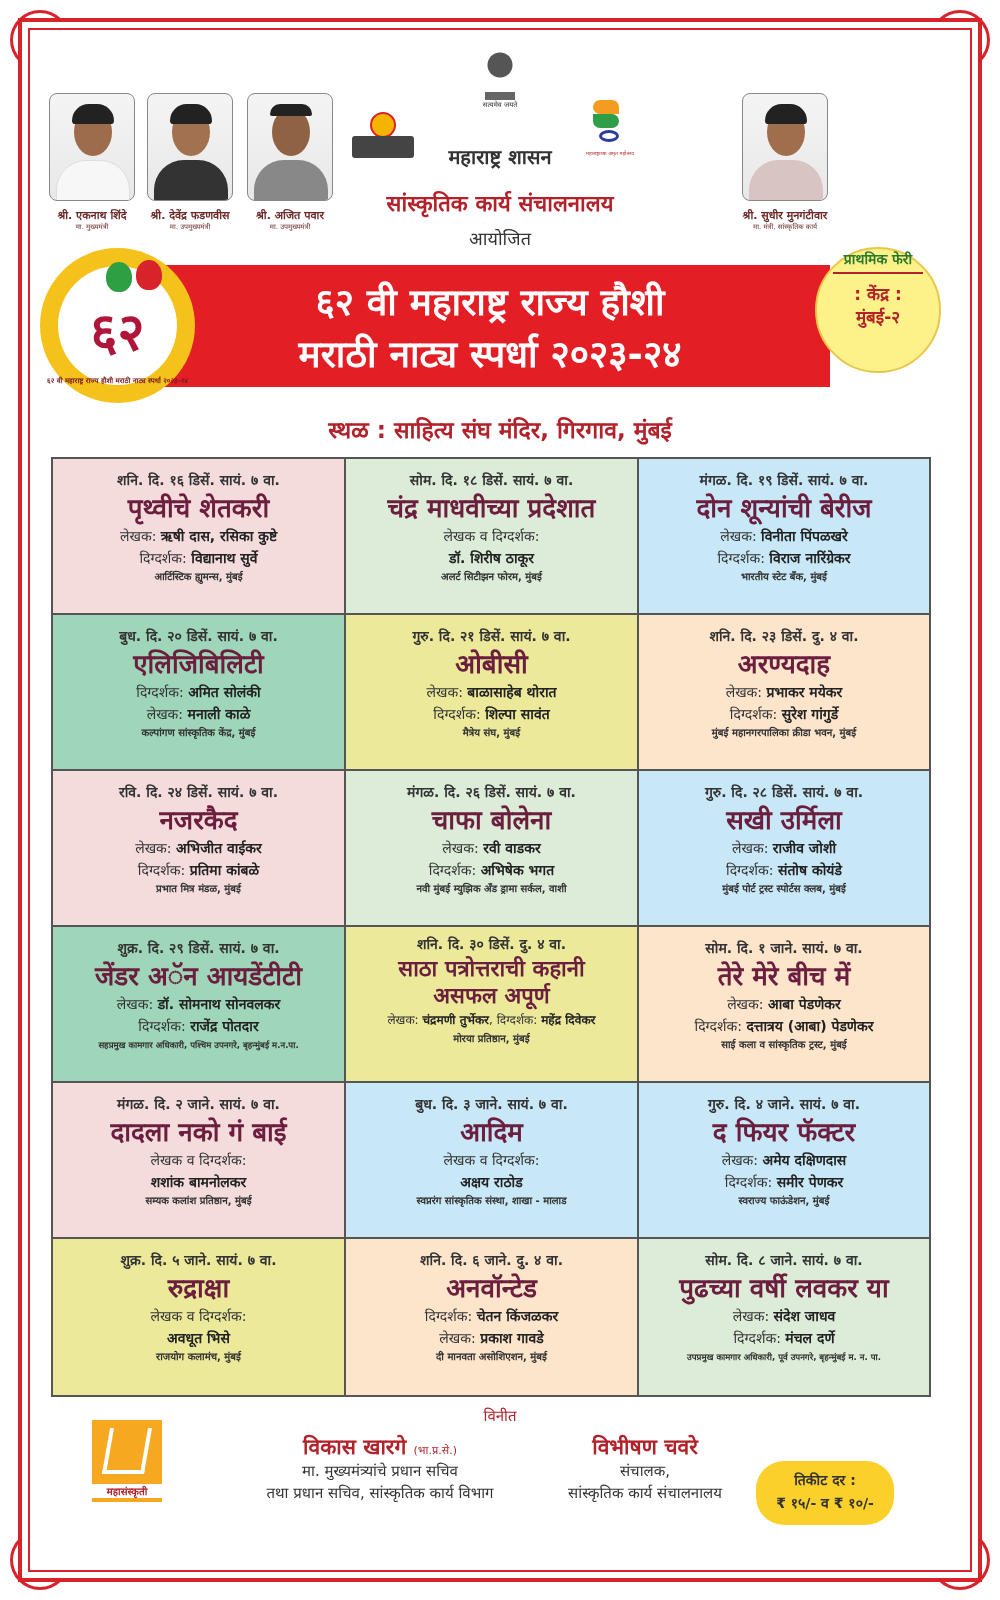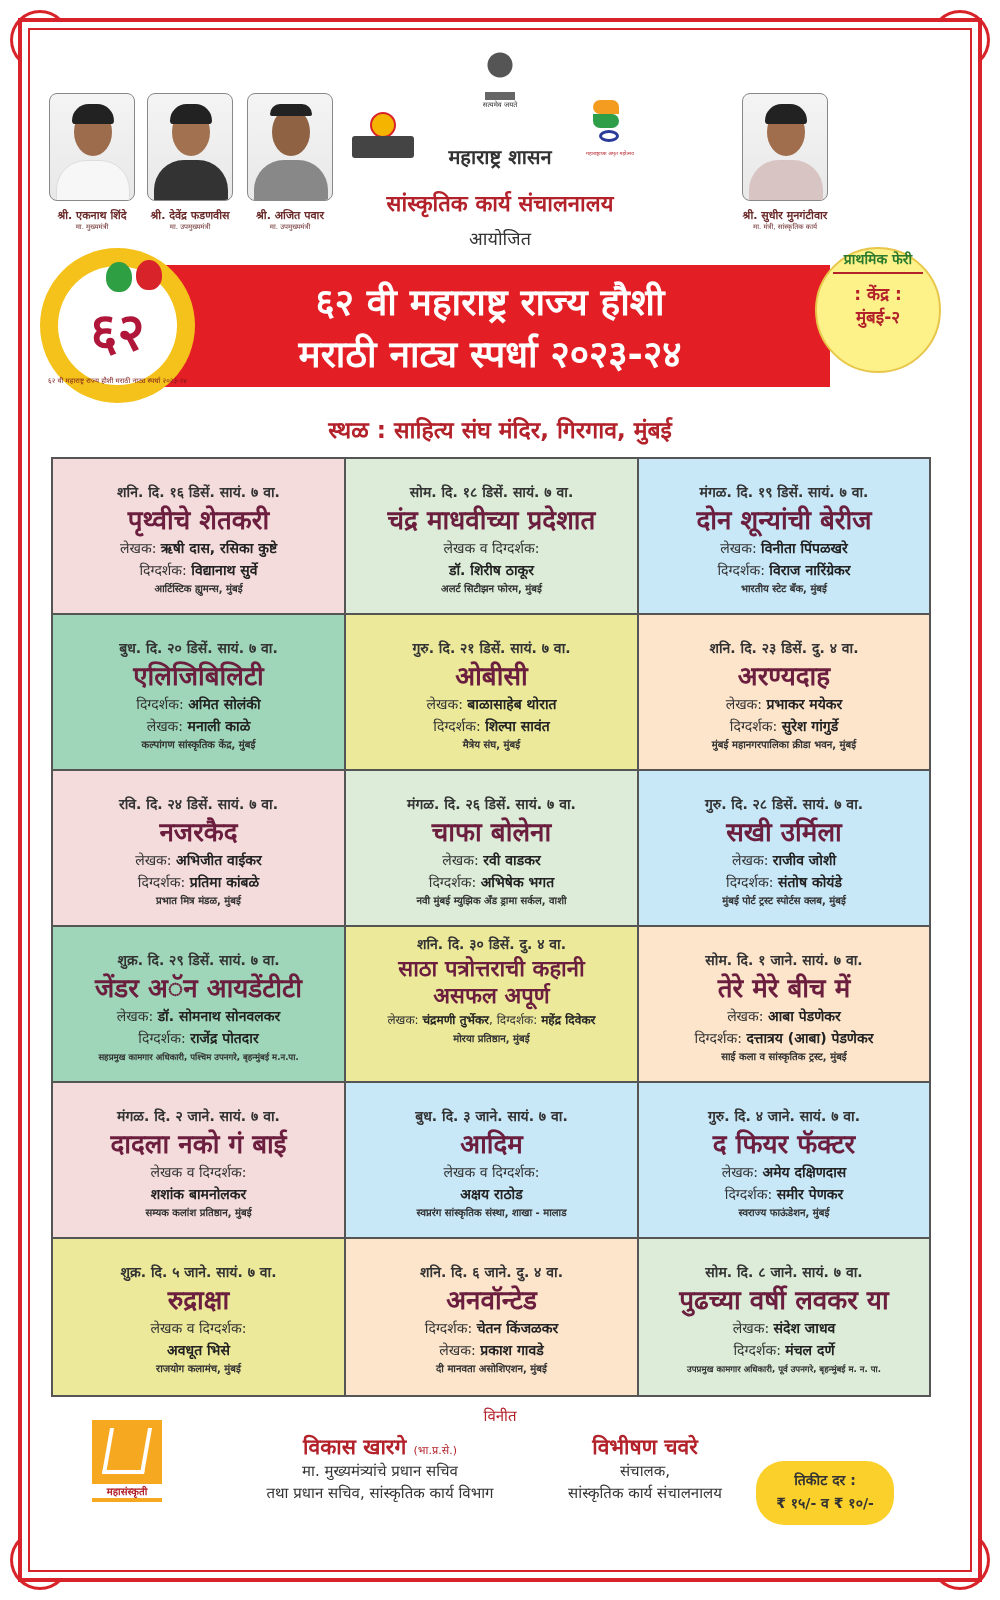--- a/index.html
+++ b/index.html
@@ -42,33 +42,33 @@
   .banner { position: absolute; left: 150px; top: 265px; width: 680px; height: 122px; background: #e31e25; }
   .banner .line1, .banner .line2 { position: absolute; left: 0; width: 680px; text-align: center; color: #fff; font-weight: bold; font-family: "DejaVu Sans", sans-serif; }
   .banner .line1 { top: 10px; font-size: 37px; }
   .banner .line2 { top: 62px; font-size: 37px; }
 
   .badge-logo { position: absolute; left: 40px; top: 248px; width: 155px; height: 155px; border-radius: 50%; background: #f5c21b; }
   .badge-logo .inner { position: absolute; left: 18px; top: 18px; width: 119px; height: 119px; border-radius: 50%; background: #fff; }
   .badge-logo .num { position: absolute; left: 0; top: 28px; width: 119px; text-align: center; font-size: 52px; font-weight: bold; color: #b0153a; }
   .badge-logo .mask1 { position: absolute; left: 48px; top: -4px; width: 26px; height: 30px; border-radius: 50% 50% 45% 45%; background: #2ea043; }
   .badge-logo .mask2 { position: absolute; left: 78px; top: -6px; width: 26px; height: 30px; border-radius: 50% 50% 45% 45%; background: #d8232a; }
-  .badge-logo .ring { position: absolute; left: 4px; top: 128px; width: 147px; font-size: 7px; color: #7a1a1a; text-align: center; font-weight: normal; }
+  .badge-logo .ring { position: absolute; left: 4px; top: 128px; width: 147px; font-size: 7px; color: #7a1a1a; text-align: center; font-weight: bold; }
 
   .round-badge { position: absolute; left: 815px; top: 247px; width: 126px; height: 126px; border-radius: 50%; background: #fdf28a; border: 2px solid #e8c64a; text-align: center; }
   .round-badge .l1 { font-size: 14px; font-weight: bold; color: #2b7a2b; }
   .round-badge .rule { width: 90px; height: 2px; background: #b3222a; margin: 4px auto 8px; }
   .round-badge .l2 { font-size: 17px; font-weight: bold; color: #b3222a; }
   .round-badge .l3 { font-size: 17px; font-weight: bold; color: #b3222a; }
 
   .venue { position: absolute; left: 200px; top: 413px; width: 600px; text-align: center; font-size: 23px; font-weight: bold; color: #b3222a; }
 
   .grid { position: absolute; left: 51px; top: 457px; width: 880px; border: 2px solid #555; display: grid;
      grid-template-columns: 293px 293px 290px; grid-template-rows: 156px 156px 156px 156px 156px 156px; }
-  .cell { border-right: 2px solid #555; border-bottom: 2px solid #555; text-align: center; padding-top: 24px; overflow: hidden; }
+  .cell { border-right: 2px solid #555; border-bottom: 2px solid #555; text-align: center; padding-top: 12px; overflow: hidden; }
   .cell:nth-child(3n) { border-right: none; }
   .cell.last-row { border-bottom: none; }
   .c-pink { background: #f5dcdc; }
   .c-mint { background: #dcecd8; }
   .c-blue { background: #c8e7f7; }
   .c-teal { background: #9fd6b9; }
   .c-yellow { background: #ece99b; }
   .c-peach { background: #fde5cc; }
   .cell .date { font-size: 14px; font-weight: bold; color: #333; line-height: 18px; }
   .cell .title { font-size: 26px; font-weight: bold; color: #6b1e3d; line-height: 34px; margin-top: 2px; font-family: "DejaVu Sans", sans-serif; }

